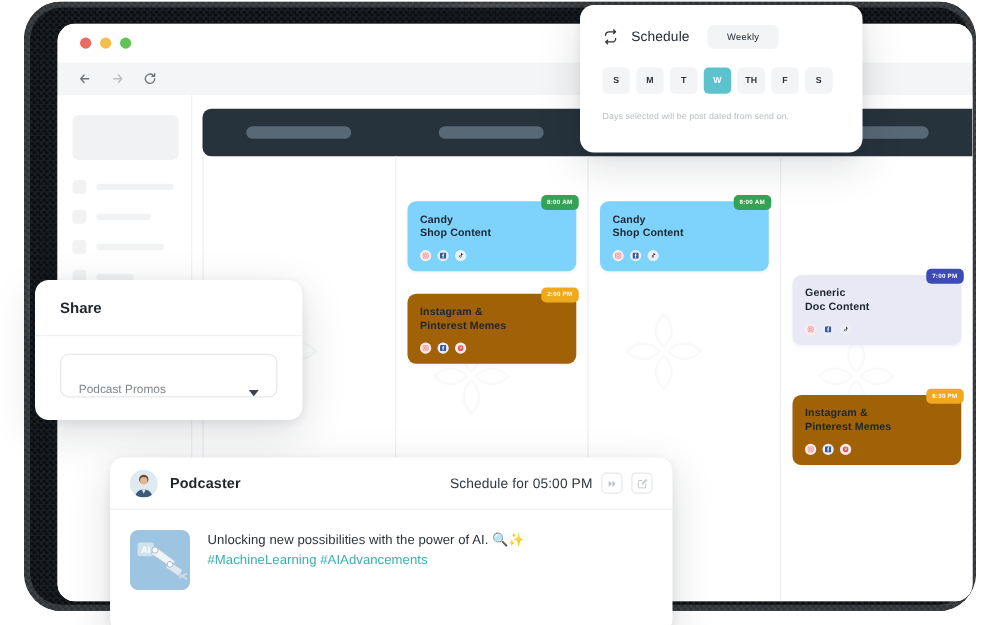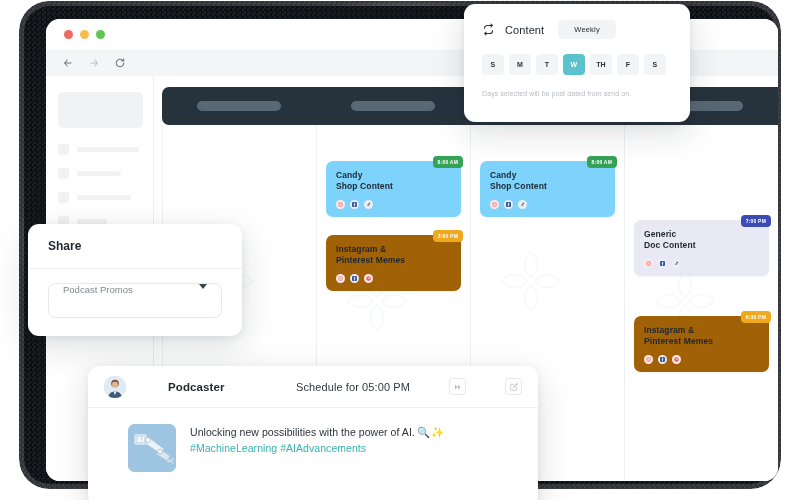--- a/index.html
+++ b/index.html
@@ -114,34 +114,34 @@
   .day { width: 22px; height: 21px; border-radius: 4px; background: #f3f4f5; display: flex; align-items: center; justify-content: center; font-size: 7px; font-weight: 700; color: #2b333a; letter-spacing: .2px; }
   .day.on { background: #5cc3cd; color: #fff; }
   .rep-note { margin-top: 15px; font-size: 7px; color: #b8bcc0; letter-spacing: .1px; }
 
   
   #share { left: 28px; top: 224px; width: 214px; height: 112px; }
   .share-head { padding: 15px 20px; font-size: 12px; font-weight: 700; color: #1f262c; border-bottom: 1px solid #f0f1f2; }
   .share-body { padding: 14px 20px; }
   .select {
     border: 1px solid #e6e8ea; border-radius: 7px; height: 35px;
-    display: flex; align-items: flex-start; justify-content: space-between;
+    display: flex; align-items: flex-end; justify-content: space-between;
     padding: 0 14px; font-size: 9.5px; color: #7f868c;
   }
   .caret { width: 0; height: 0; border-left: 4px solid transparent; border-right: 4px solid transparent; border-top: 5px solid #3c434a; }
 
   
   #podcaster { left: 88px; top: 366px; width: 450px; height: 140px; overflow: hidden; }
-  .pc-head { height: 42px; display: flex; align-items: center; padding: 0 16px; border-bottom: 1px solid #f0f1f2; gap: 32px; }
+  .pc-head { height: 42px; display: flex; align-items: center; padding: 0 16px; border-bottom: 1px solid #f0f1f2; }
   .avatar { width: 22px; height: 22px; border-radius: 50%; overflow: hidden; flex: 0 0 22px; background: #cfe0ef; }
   .pc-name { font-size: 11.5px; font-weight: 700; color: #1f262c; margin-left: 10px; letter-spacing: .1px; }
   .pc-sched { margin-left: auto; font-size: 11px; color: #30383f; letter-spacing: .1px; }
   .iconbtn { width: 17px; height: 17px; border: 1px solid #e6e8ea; border-radius: 4px; margin-left: 7px; display: flex; align-items: center; justify-content: center; color: #b8bcc0; }
   .iconbtn svg { width: 8px; height: 8px; display: block; }
-  .pc-body { display: flex; padding: 16px; gap: 14px; margin-left: 24px; }
+  .pc-body { display: flex; padding: 16px; gap: 14px; }
   .thumb { width: 48px; height: 48px; border-radius: 7px; flex: 0 0 48px; overflow: hidden; background: #9cc4e0; }
   .pc-text { font-size: 10.5px; color: #2b333a; line-height: 1.55; letter-spacing: .05px; }
   .tags { color: #3ab0ae; }
 </style>
 </head>
 <body>
 
 <div id="stage">
 
   <div class="shadow-blob"></div>
@@ -372,21 +372,21 @@
 
     </div>
   </div>
 
   <div class="panel" id="repeats">
     <div class="rep-top">
       <svg style="width:13px;height:13px;color:#2b333a" viewBox="0 0 16 16" fill="none" stroke="currentColor" stroke-width="1.3" stroke-linecap="round" stroke-linejoin="round">
         <path d="M3 6.5A3.5 3.5 0 0 1 6.5 3h5.3M11 1.3 12.8 3 11 4.7"></path>
         <path d="M13 9.5A3.5 3.5 0 0 1 9.5 13H4.2M5 14.7 3.2 13 5 11.3"></path>
       </svg>
-      <span class="rep-label">Content</span>
+      <span class="rep-label">Schedule</span>
       <span class="rep-select">Weekly</span>
     </div>
     <div class="days" id="days">
         <span class="day">S</span>
         <span class="day">M</span>
         <span class="day">T</span>
         <span class="day on" style="background: rgb(92, 195, 205);">W</span>
         <span class="day">TH</span>
         <span class="day">F</span>
         <span class="day">S</span>

